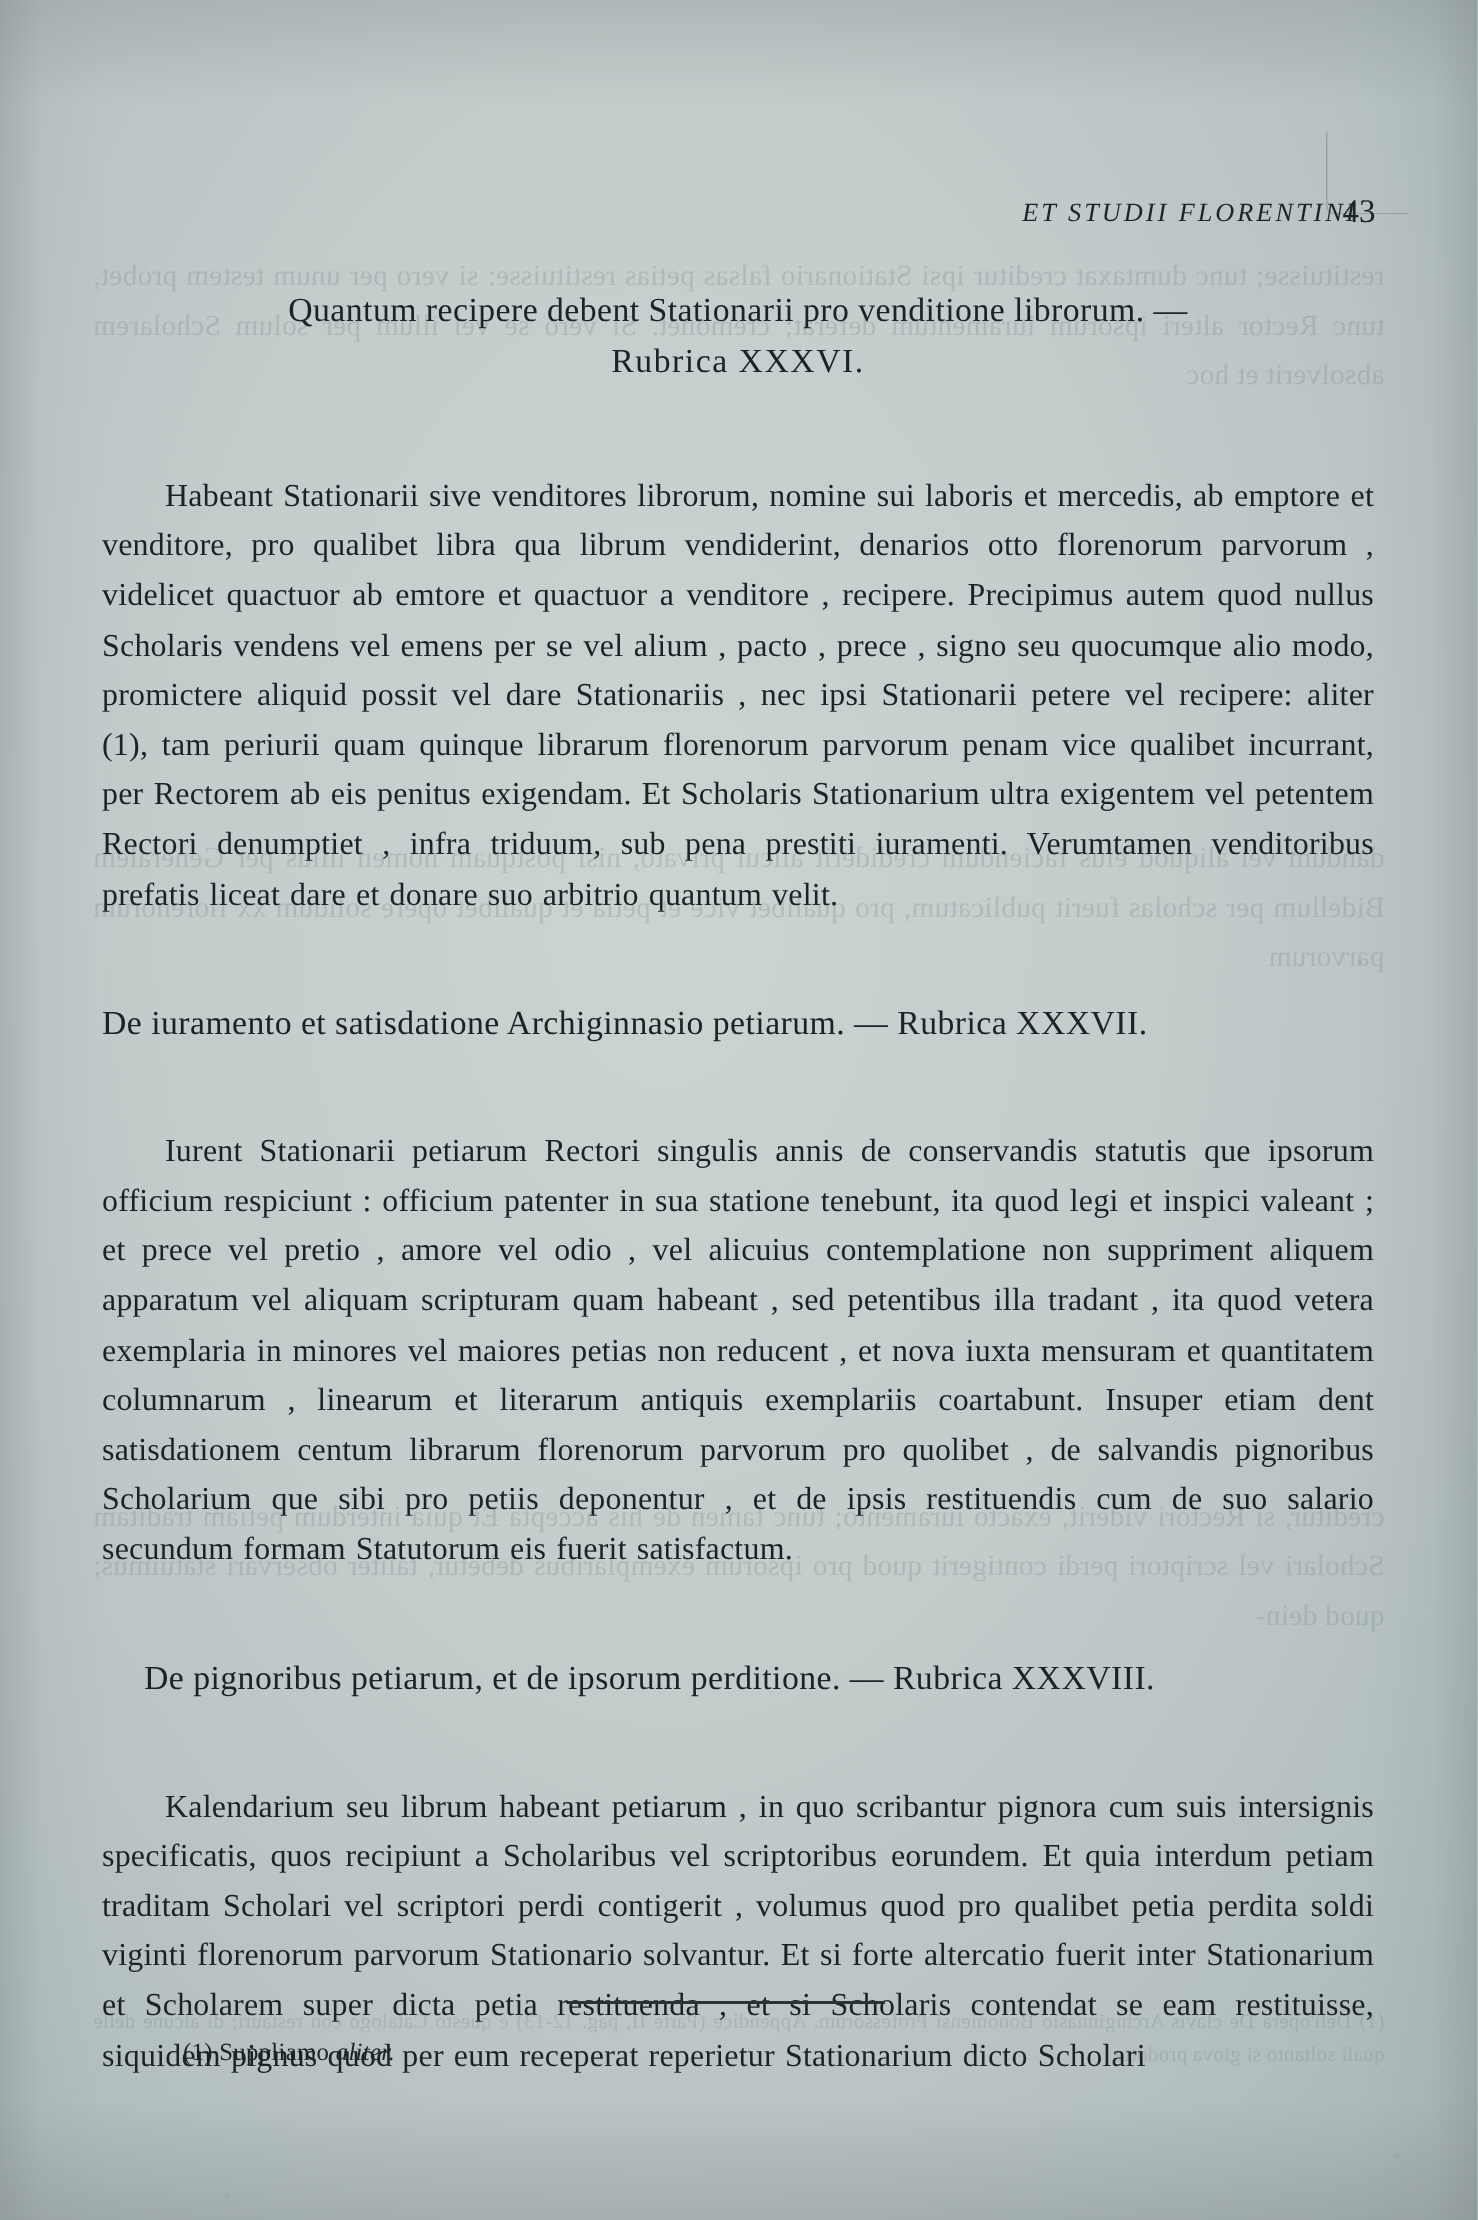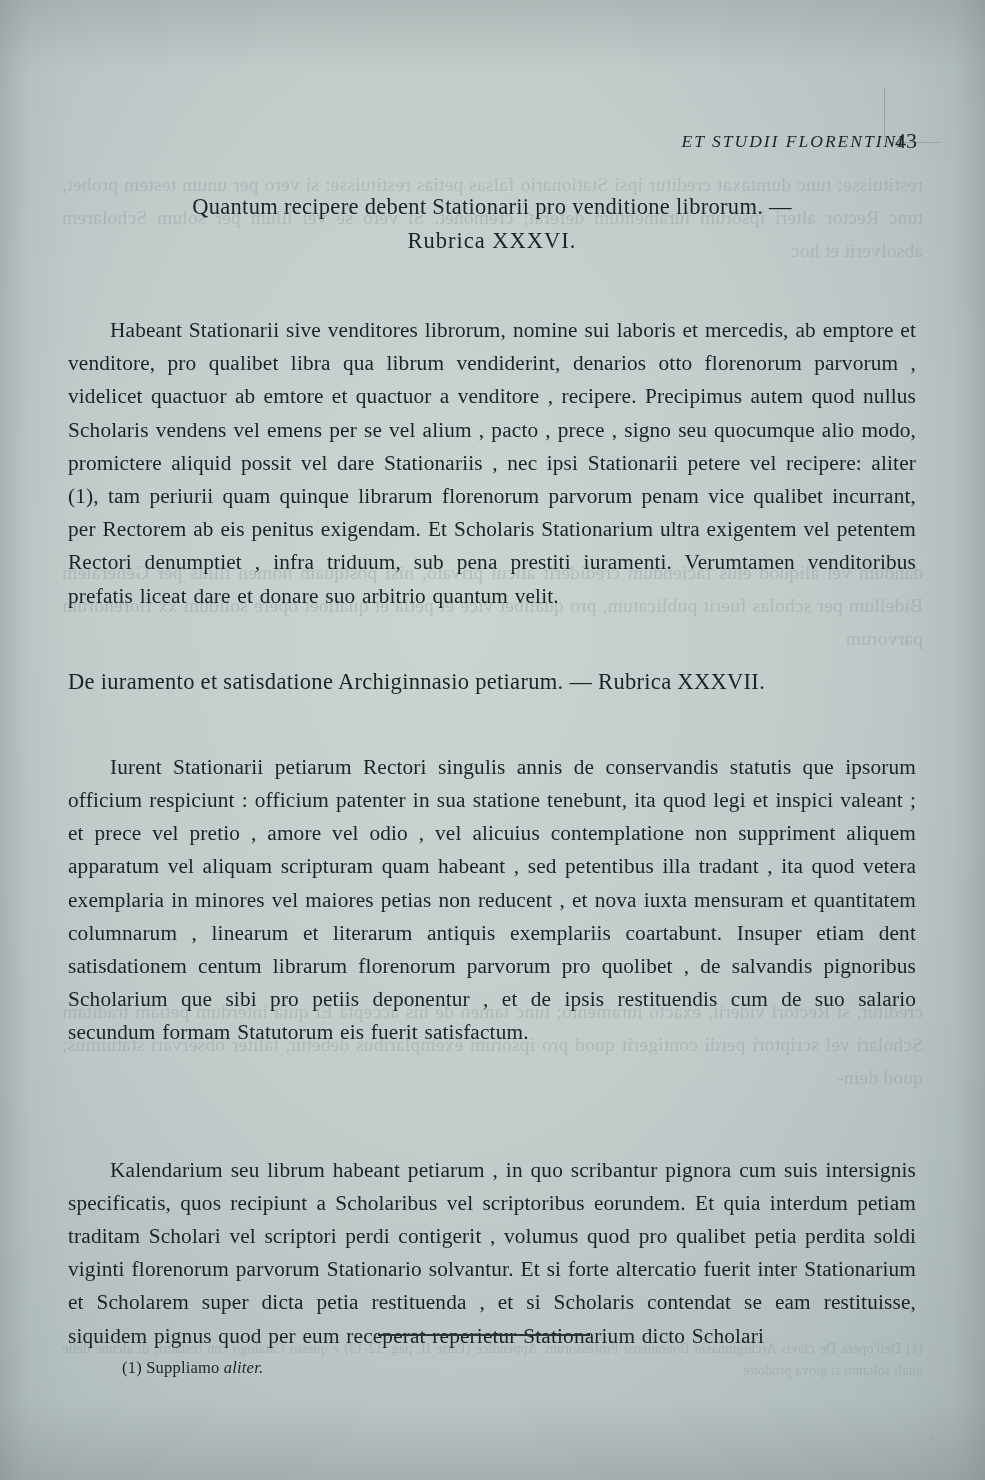--- a/index.html
+++ b/index.html
@@ -198,20 +198,23 @@
     <div class="gap-2"></div>
 
     <div class="rubric left spread">
       <div>De iuramento et satisdatione Archiginnasio petiarum. — Rubrica XXXVII.</div>
     </div>
     <div class="gap-3"></div>
     <p class="para indent">Iurent Stationarii petiarum Rectori singulis annis de conservandis statutis que ipsorum officium respiciunt : officium patenter in sua statione tenebunt, ita quod legi et inspici valeant ; et prece vel pretio , amore vel odio , vel alicuius contemplatione non suppriment aliquem apparatum vel aliquam scripturam quam habeant , sed petentibus illa tradant , ita quod vetera exemplaria in minores vel maiores petias non reducent , et nova iuxta mensuram et quantitatem columnarum , linearum et literarum antiquis exemplariis coartabunt. Insuper etiam dent satisdationem centum librarum florenorum parvorum pro quolibet , de salvandis pignoribus Scholarium que sibi pro petiis deponentur , et de ipsis restituendis cum de suo salario secundum formam Statutorum eis fuerit satisfactum.</p>
 
     <div class="gap-2"></div>
 
+    <div class="rubric left spread" style="padding-left:28px;">
+      <div>De pignoribus petiarum, et de ipsorum perditione. — Rubrica XXXVIII.</div>
+    </div>
     <div class="gap-3"></div>
     <p class="para indent">Kalendarium seu librum habeant petiarum , in quo scribantur pignora cum suis intersignis specificatis, quos recipiunt a Scholaribus vel scriptoribus eorundem. Et quia interdum petiam traditam Scholari vel scriptori perdi contigerit , volumus quod pro qualibet petia perdita soldi viginti florenorum parvorum Stationario solvantur. Et si forte altercatio fuerit inter Stationarium et Scholarem super dicta petia restituenda , et si Scholaris contendat se eam restituisse, siquidem pignus quod per eum receperat reperietur Stationarium dicto Scholari</p>
 
   </div>
 
   <div class="rule"></div>
 
   <div class="footnote">
     <span>(1)</span>
     <span>Suppliamo</span>

